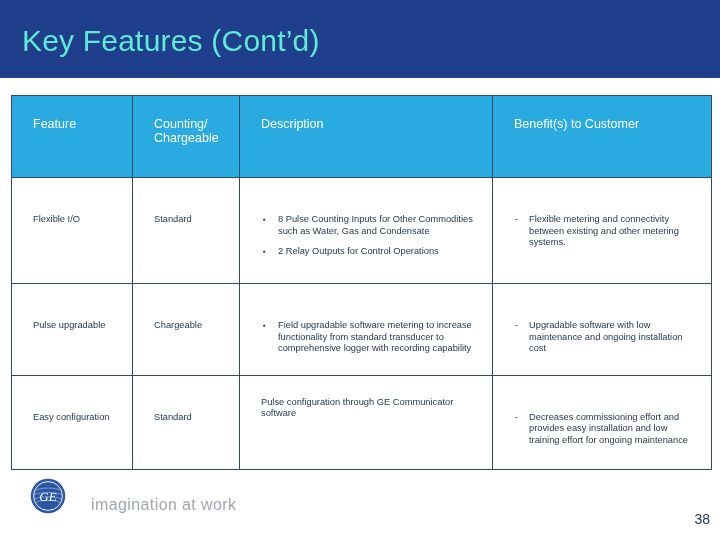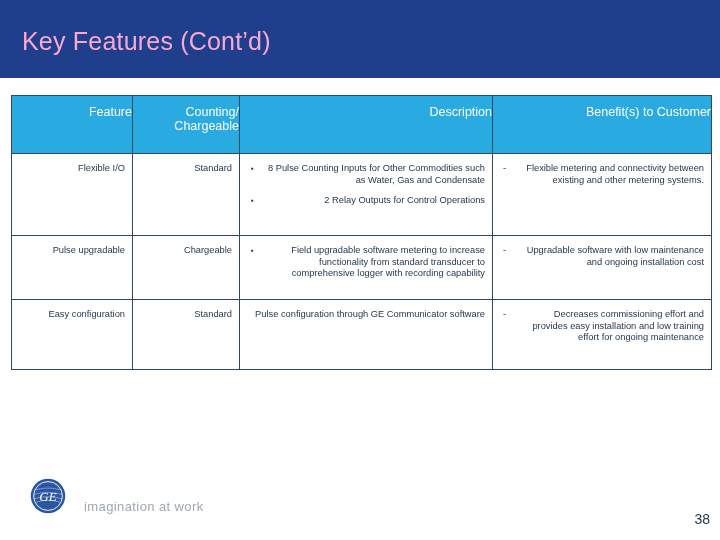--- a/index.html
+++ b/index.html
@@ -21,45 +21,45 @@
     left: 0;
     top: 0;
     width: 720px;
     height: 78px;
     background: #1F3F8C;
   }
   .title-text {
     position: absolute;
     left: 22px;
     top: 26px;
-    font-size: 25px;
+    font-size: 30px;
     line-height: 30px;
-    color: #f9a8d4;
+    color: #5eead4;
     letter-spacing: 0.2px;
     white-space: nowrap;
   }
 
   
   .table-wrap {
     position: absolute;
     left: 11px;
     top: 95px;
     width: 700px;
   }
   table.features {
     border-collapse: collapse;
     width: 700px;
     table-layout: fixed;
   }
   table.features td,
   table.features th {
     border: 1px solid #2E4A63;
     vertical-align: top;
-    padding: 0;
-    text-align: right;
+    padding: 12px;
+    text-align: left;
   }
   
   col.c1 { width: 121px; }
   col.c2 { width: 107px; }
   col.c3 { width: 253px; }
   col.c4 { width: 219px; }
 
   thead th {
     background: #29ABE2;
     height: 57px;
@@ -73,20 +73,21 @@
   }
 
   tbody td {
     background: #ffffff;
     color: #24394F;
     font-size: 9.3px;
     line-height: 11.6px;
   }
   .cell {
     padding: 9px 7px 8px 9px;
+    margin-top: 15px;
   }
   .cell-plain {
     padding: 9px 7px 8px 9px;
   }
 
   
   tr.r1 td { height: 81px; }
   tr.r2 td { height: 63px; }
   tr.r3 td { height: 69px; }
 
@@ -141,22 +142,22 @@
     top: 478px;
     display: flex;
     align-items: flex-end;
   }
   .ge-mark {
     width: 36px;
     height: 36px;
     flex: 0 0 36px;
   }
   .tagline {
-    margin-left: 18px;
-    font-size: 13px;
+    margin-left: 25px;
+    font-size: 16px;
     color: #9FA7B0;
     letter-spacing: 0.4px;
     white-space: nowrap;
   }
   .page-num {
     position: absolute;
     right: 10px;
     top: 511px;
     font-size: 14px;
     color: #24394F;

